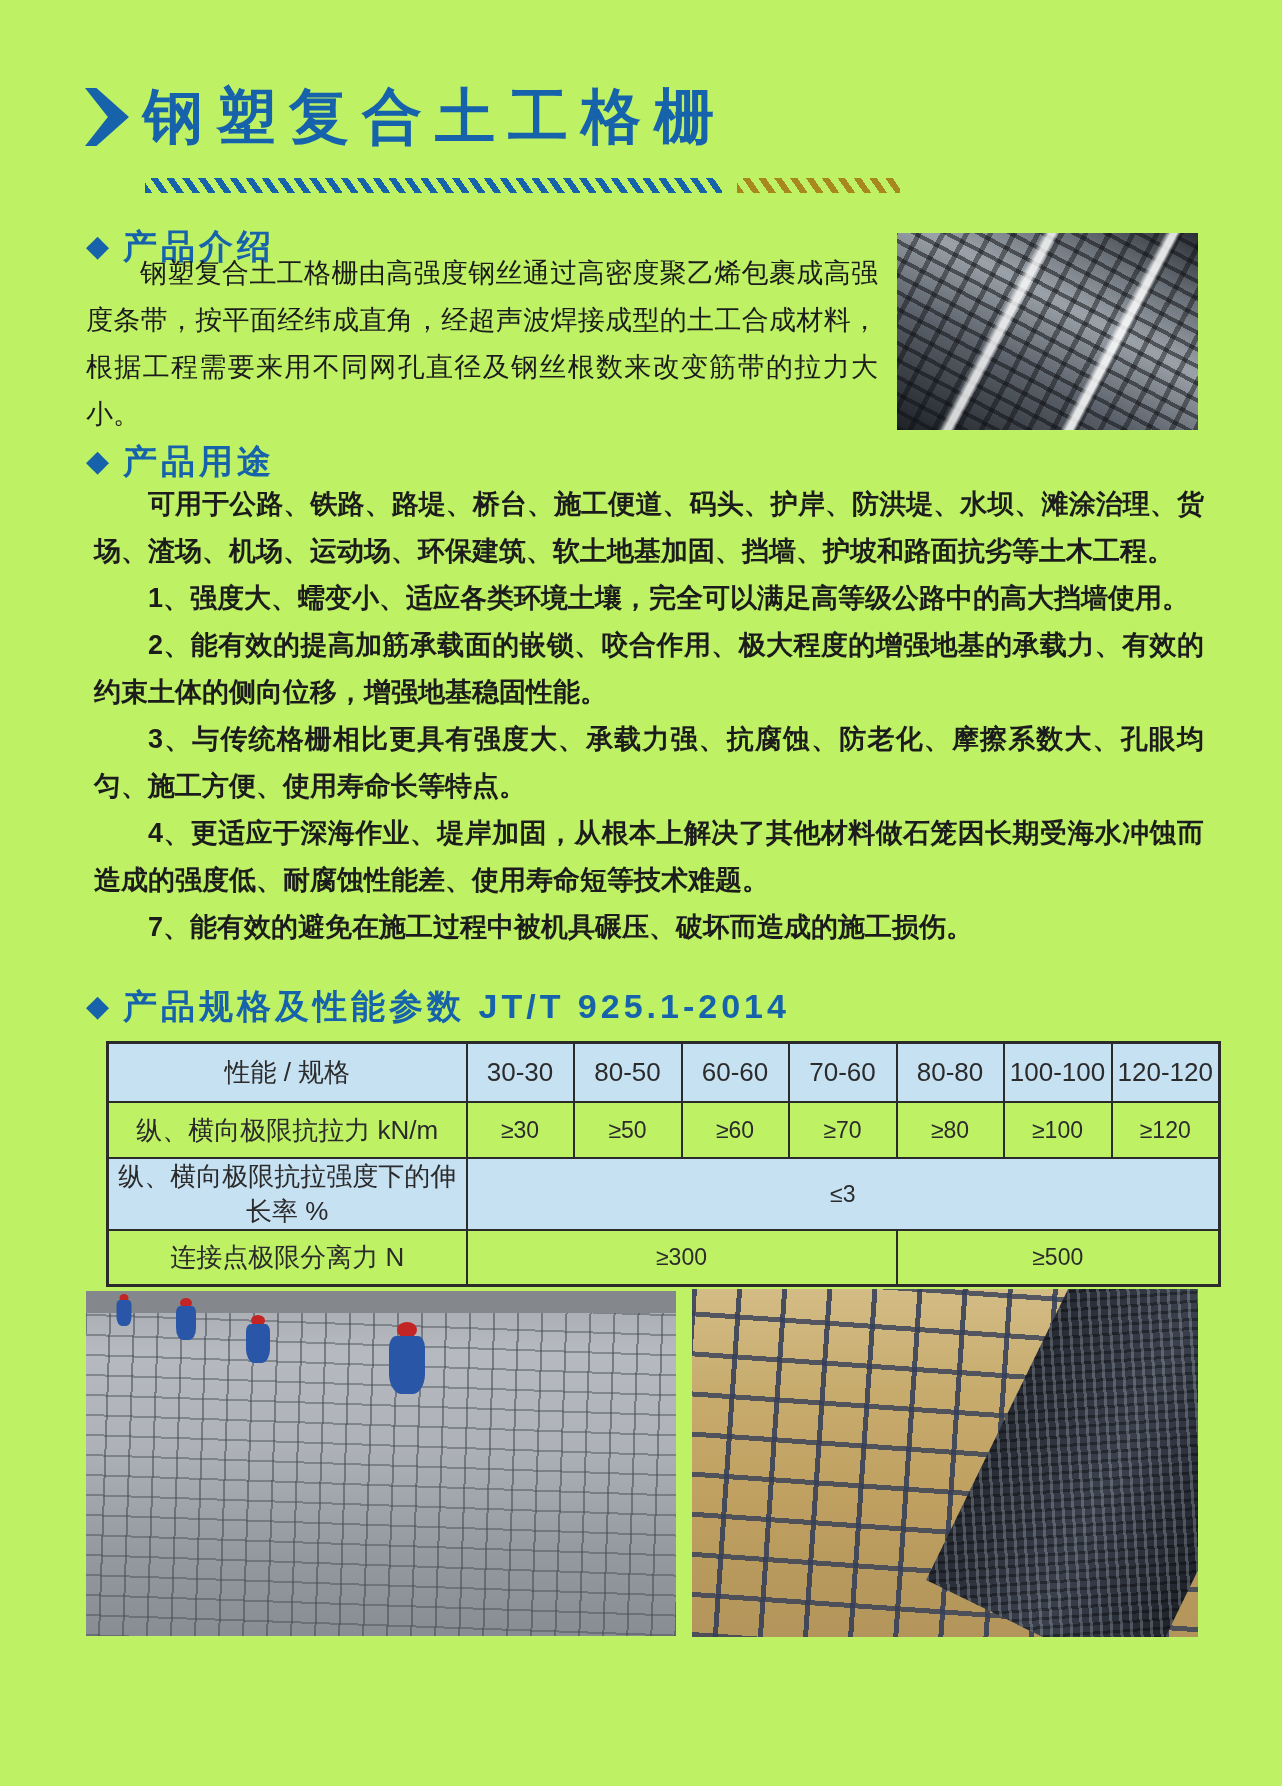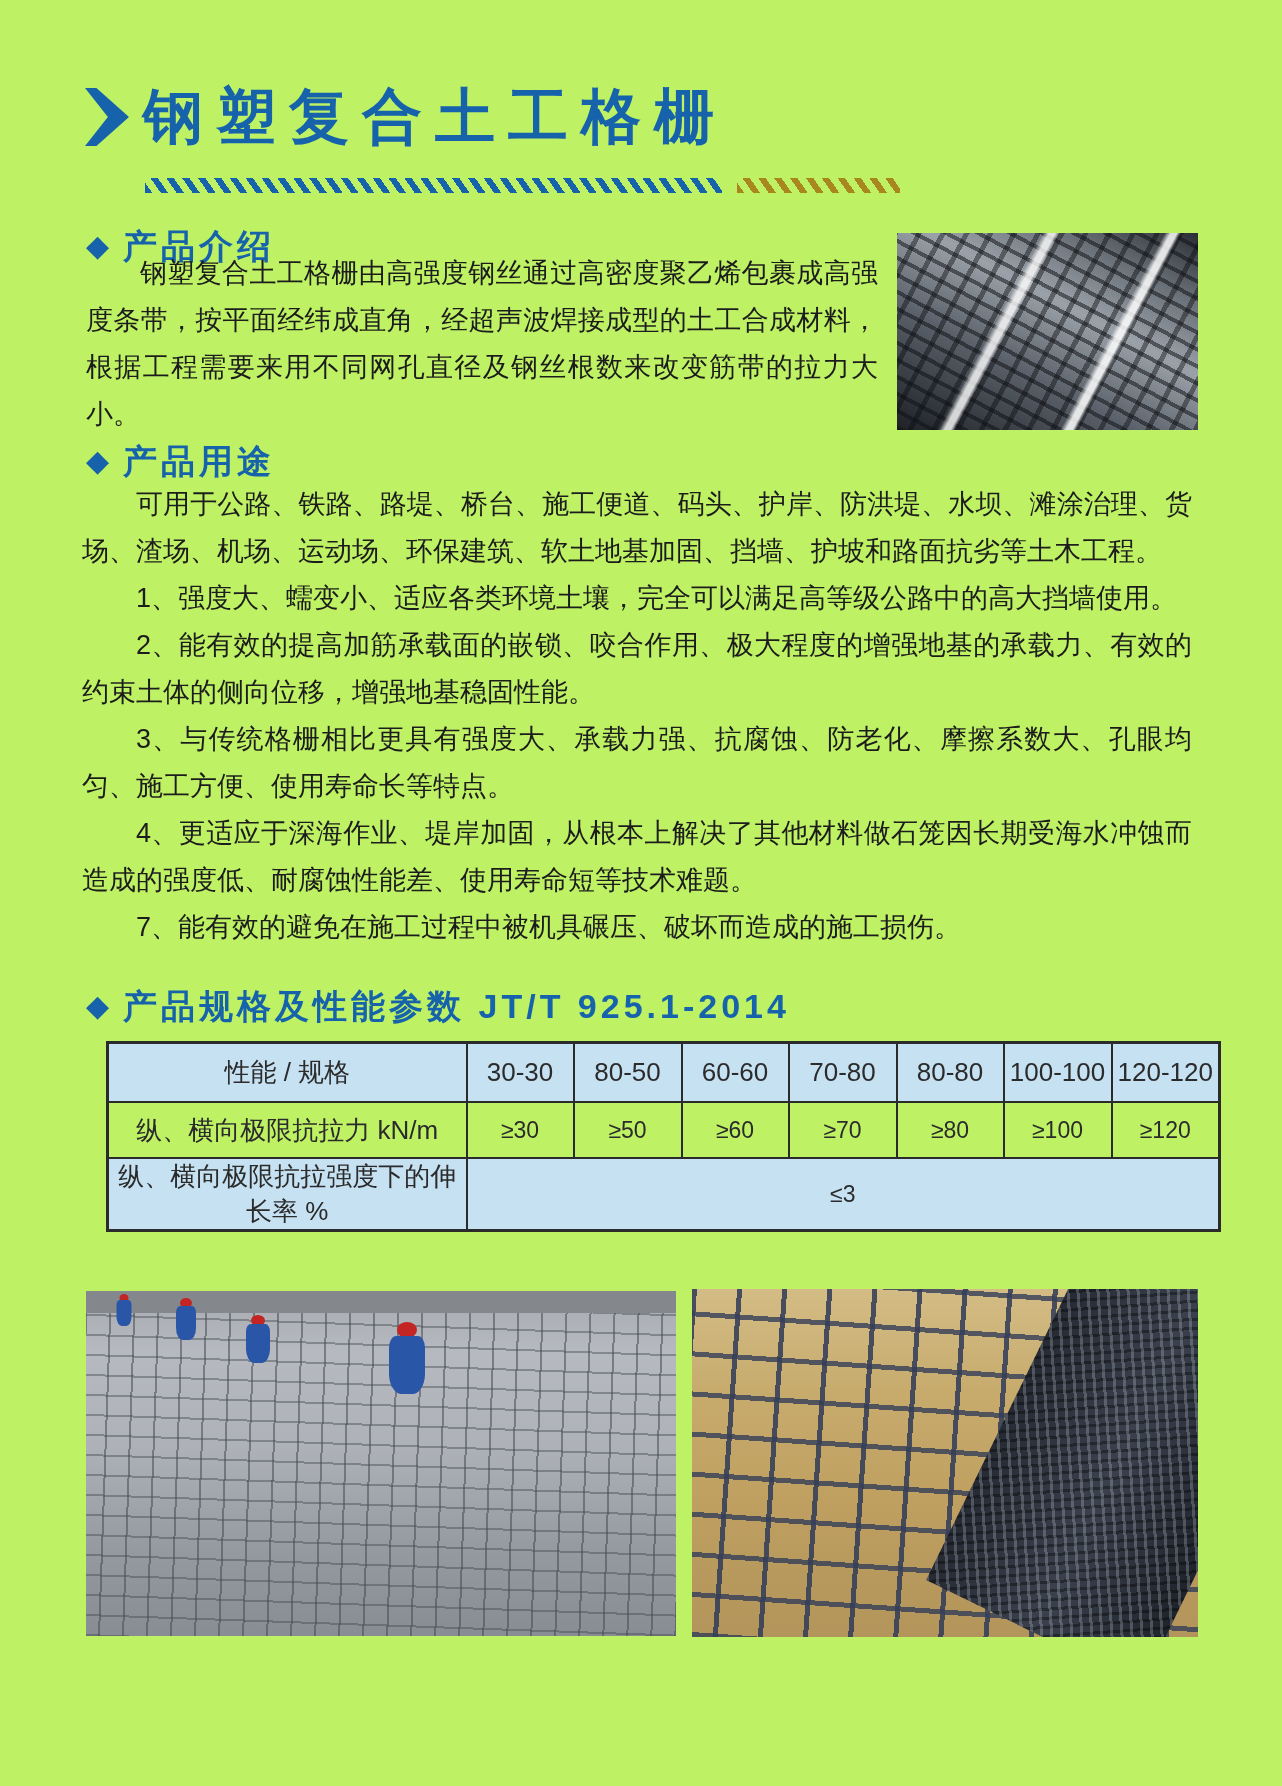--- a/index.html
+++ b/index.html
@@ -17,21 +17,21 @@
     background:repeating-linear-gradient(55deg,#1663ac 0 6px,rgba(22,99,172,0) 6px 13px);}
   .hatch-gold{left:737px;width:163px;
     background:repeating-linear-gradient(55deg,#a8871e 0 6px,rgba(168,135,30,0) 6px 13px);}
   
   .sec-head{position:absolute;left:86px;display:flex;align-items:center;}
   .diamond{font-size:30px;color:#1663ac;margin-right:14px;line-height:38px;}
   .sec-head .txt{font-size:34px;line-height:40px;font-weight:bold;color:#1663ac;letter-spacing:4px;white-space:nowrap;}
   
   .body-text p{margin:0;font-size:27px;line-height:47px;text-indent:2em;text-align:justify;color:#1c1c1c;}
   .intro-para{position:absolute;left:86px;top:250px;width:792px;}
-  .usage-block{position:absolute;left:82px;top:481px;width:1110px;}
+  .usage-block{position:absolute;left:94px;top:481px;width:1110px;font-weight:bold;}
   
   .photo{position:absolute;overflow:hidden;}
   .photo-product{left:897px;top:233px;width:301px;height:197px;
     background:
       linear-gradient(-62deg,transparent 30%,rgba(255,255,255,.85) 31%,rgba(255,255,255,.85) 32.5%,transparent 34%),
       linear-gradient(-62deg,transparent 60%,rgba(255,255,255,.8) 61%,rgba(255,255,255,.8) 62.5%,transparent 64%),
       repeating-linear-gradient(28deg,rgba(12,14,18,.5) 0 4px,transparent 4px 15px),
       repeating-linear-gradient(-62deg,rgba(8,10,13,.42) 0 5px,transparent 5px 21px),
       linear-gradient(28deg,#1d2126 0%,#5a6069 35%,#9aa1a8 60%,#6a7077 80%,#2a2e34 100%);}
   .photo-site-left{left:86px;top:1291px;width:590px;height:345px;
@@ -126,38 +126,43 @@
         <col style="width:107px;">
         <col style="width:108px;">
         <col style="width:108px;">
     </colgroup>
     <tbody>
         <tr class="blue r1">
       <td>性能 / 规格</td>
       <td>30-30</td>
       <td>80-50</td>
       <td>60-60</td>
-      <td>70-80</td>
+      <td>70-60</td>
       <td>80-80</td>
       <td>100-100</td>
       <td>120-120</td>
     </tr>
     <tr class="r2">
       <td>纵、横向极限抗拉力 kN/m</td>
       <td class="val">≥30</td>
       <td class="val">≥50</td>
       <td class="val">≥60</td>
       <td class="val">≥70</td>
       <td class="val">≥80</td>
       <td class="val">≥100</td>
       <td class="val">≥120</td>
     </tr>
     <tr class="blue r3">
       <td>纵、横向极限抗拉强度下的伸长率 %</td>
       <td class="val" colspan="7">≤3</td>
+    </tr>
+    <tr class="r4">
+      <td>连接点极限分离力 N</td>
+      <td class="val" colspan="4">≥300</td>
+      <td class="val" colspan="3">≥500</td>
     </tr>
   </tbody>
     </table>
 
   <div class="photo photo-site-left">
     <div class="worker w-sm">
         <span class="helmet"></span>
         <span class="torso"></span>
       </div>
     <div class="worker w-md2">

